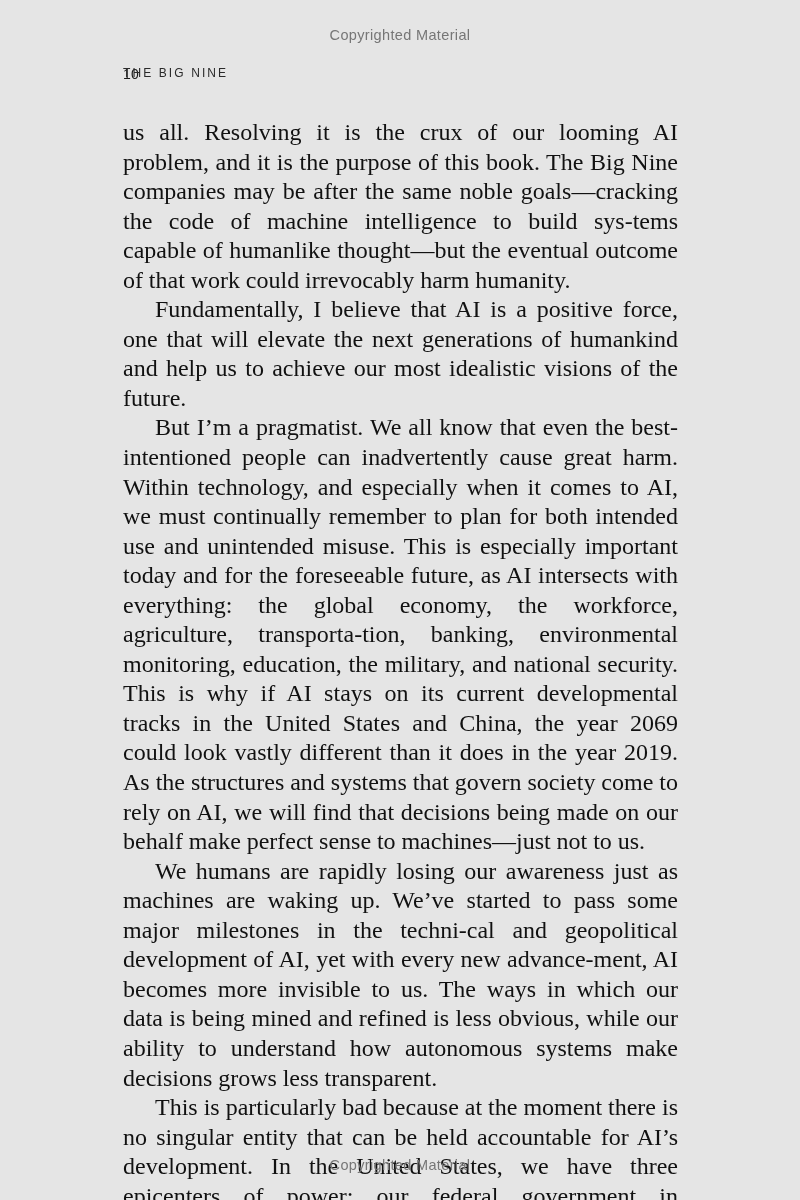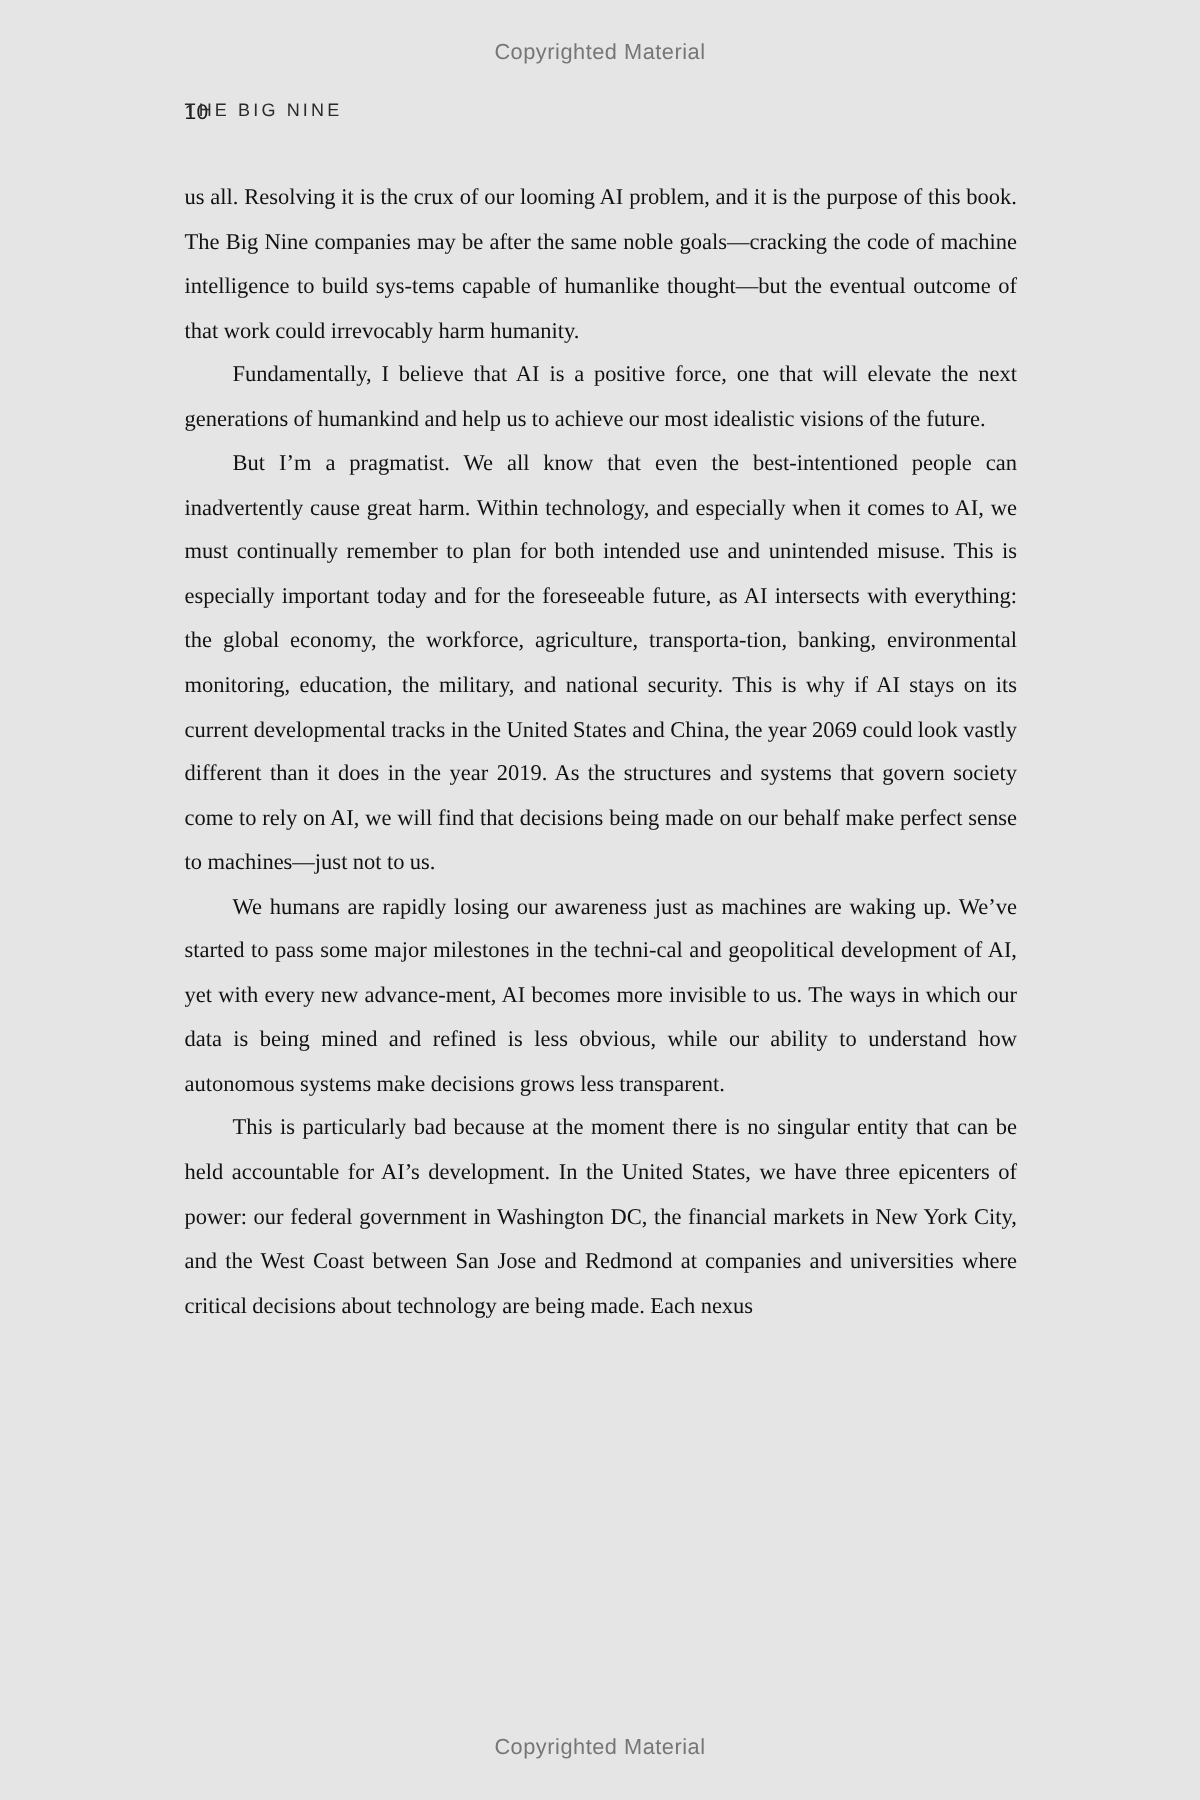--- a/index.html
+++ b/index.html
@@ -69,21 +69,21 @@
   
   .text-block {
     position: absolute;
     top: 118px;
     left: 123px;
     width: 555px;
   }
 
   .text-block p {
     margin: 0;
-    font-size: 15px;
+    font-size: 24px;
     line-height: 29.55px;
     color: #111111;
     text-align: justify;
     text-justify: inter-word;
     hyphens: manual;
     word-spacing: -0.15px;
   }
 
   .text-block p.indent {
     text-indent: 32px;

